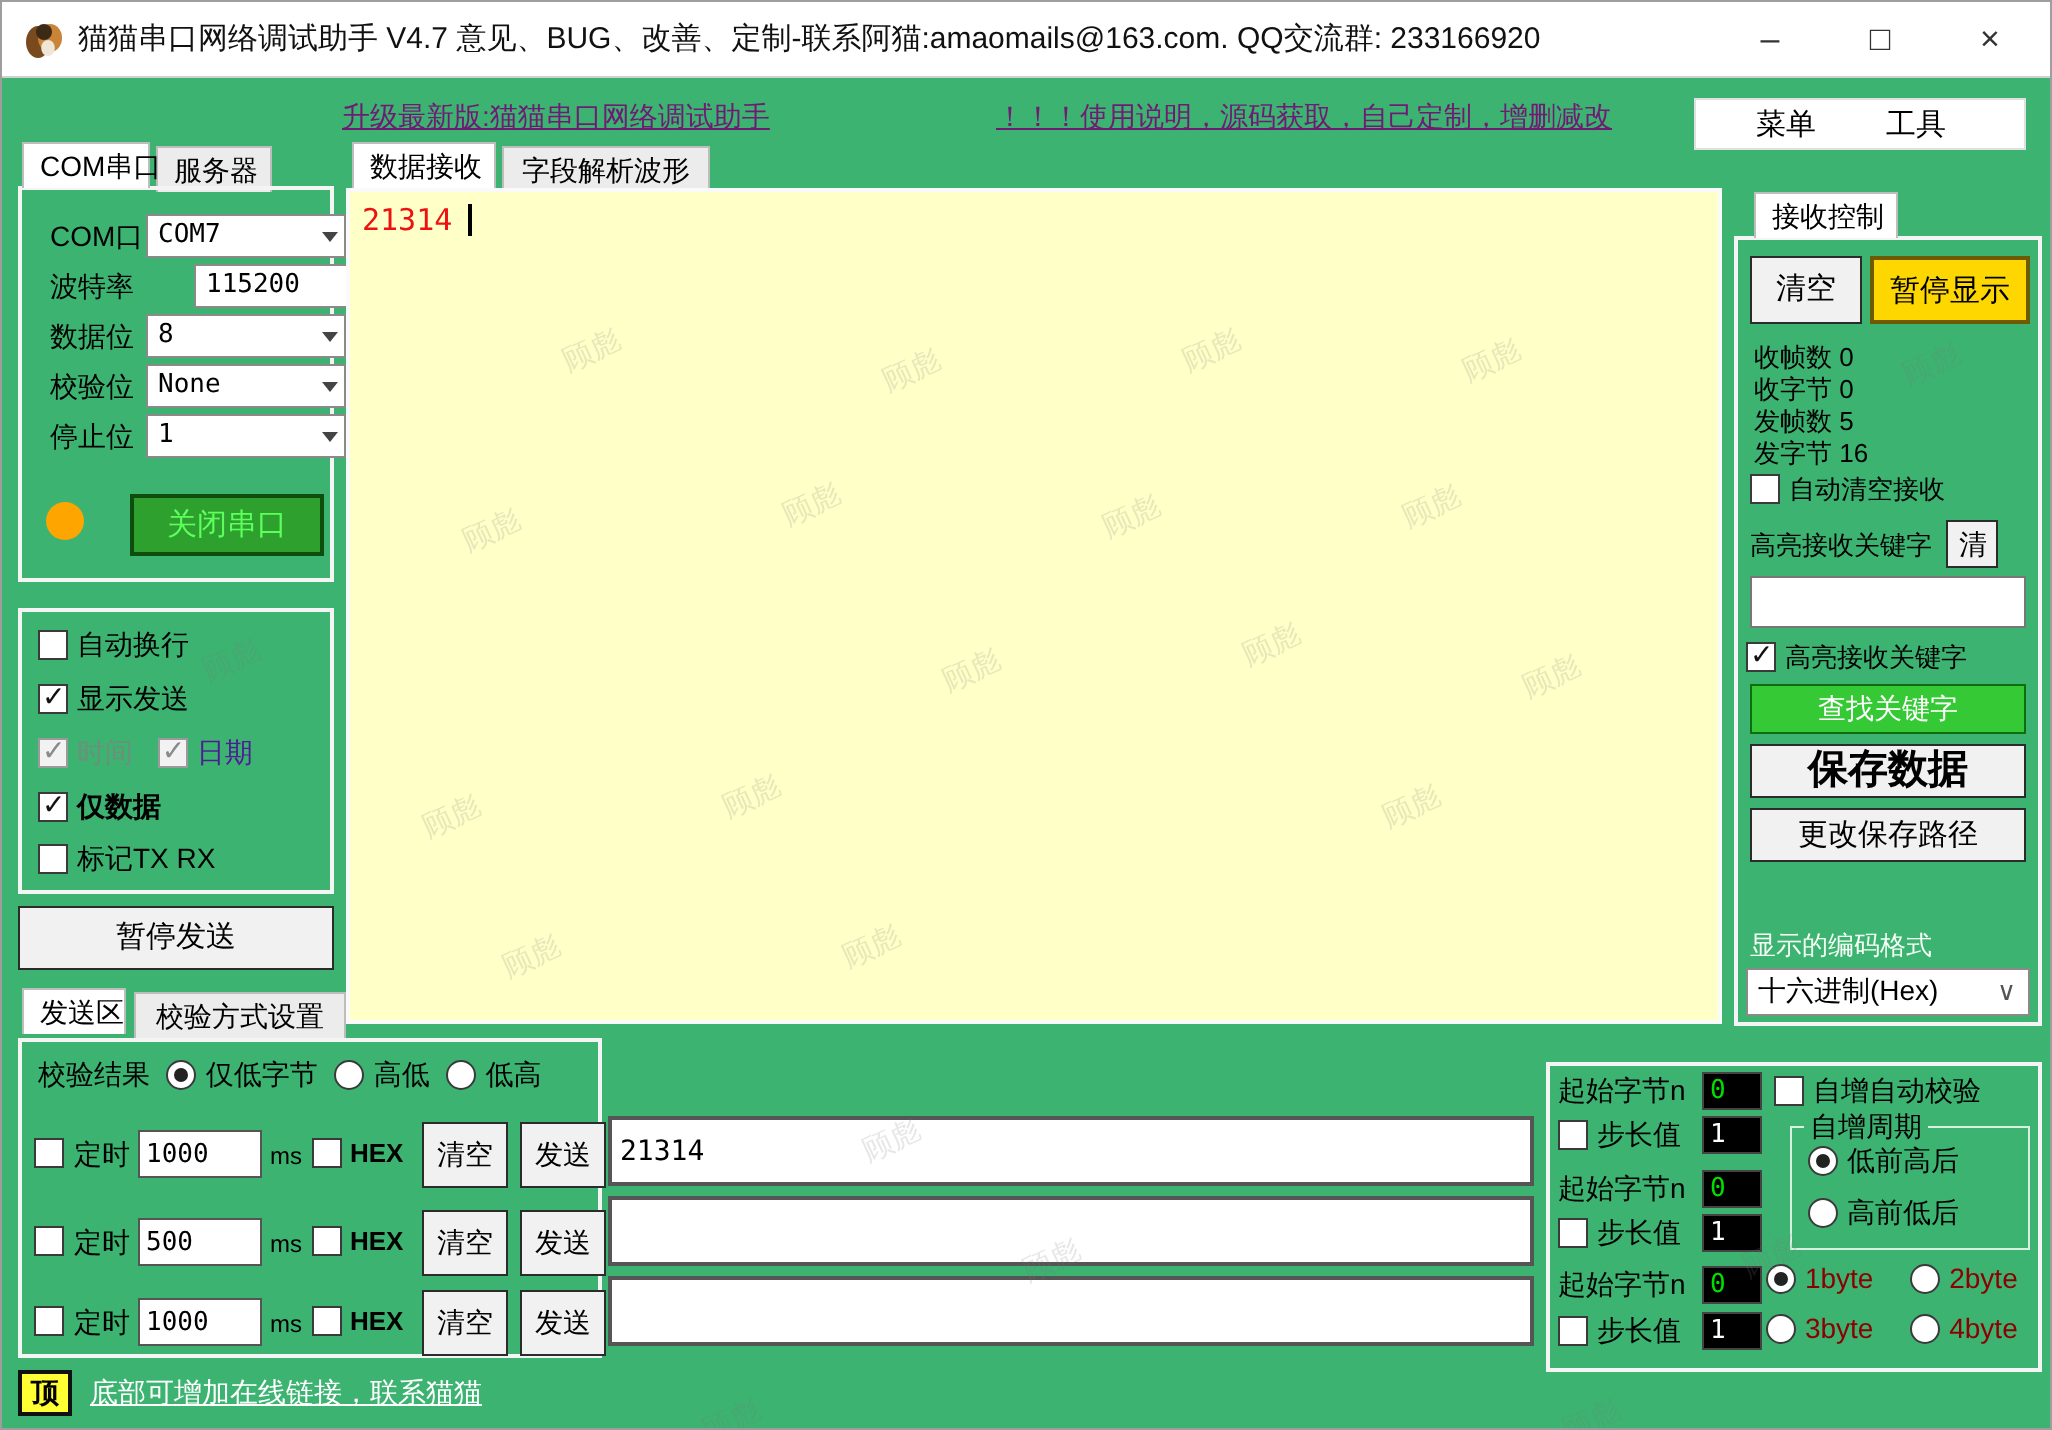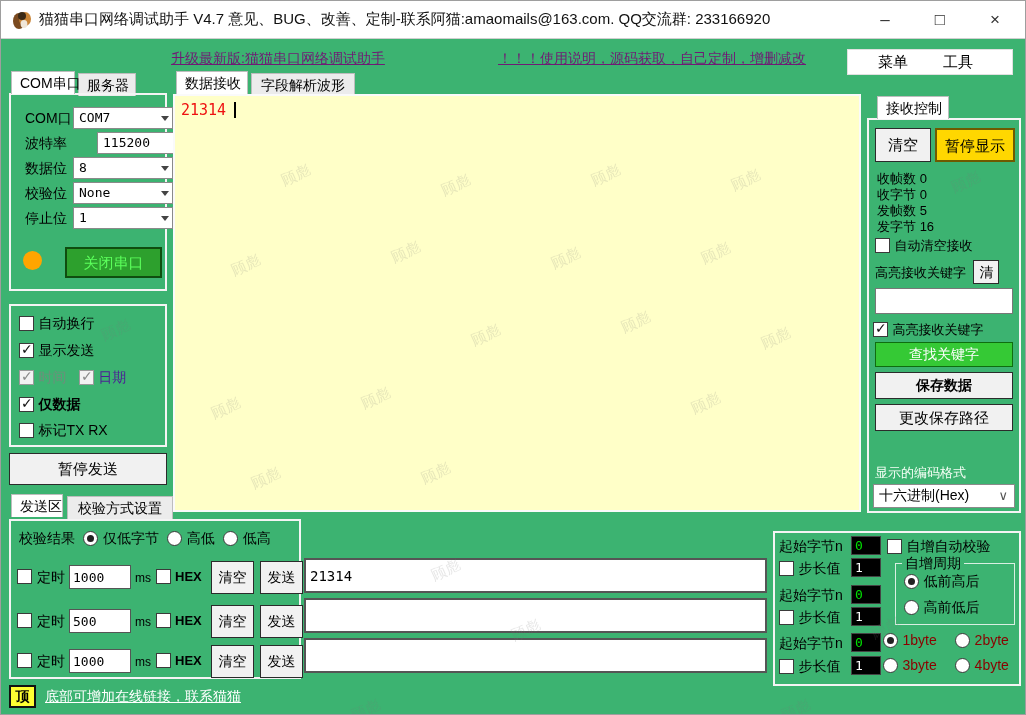--- a/index.html
+++ b/index.html
@@ -179,21 +179,21 @@
     <div style="position:absolute; left:6px; top:140px;">
       <span class="lbl" style="font-size:13px;">高亮接收关键字</span>
       <span class="btn" style="display:inline-block; width:26px; height:24px; line-height:22px; margin-left:3px;">清</span>
     </div>
     <input style="position: absolute; left: 6px; top: 168px; width: 138px; height: 26px; border: 1px solid rgb(119, 119, 119); background: rgb(255, 255, 255);" value="">
     <div style="position:absolute; left:4px; top:200px;">
       <span class="cb on"></span>
       <span class="lbl" style="font-size:13px;">高亮接收关键字</span>
     </div>
     <div id="btn-find">查找关键字</div>
-    <div class="btn" style="position:absolute; left:6px; top:252px; width:138px; height:27px; line-height:25px; font-weight:bold; font-size:14px;">保存数据</div>
+    <div class="btn" style="position:absolute; left:6px; top:252px; width:138px; height:27px; line-height:25px; font-weight:bold; font-size:20px;">保存数据</div>
     <div class="btn" style="position:absolute; left:6px; top:284px; width:138px; height:27px; line-height:25px; font-size:15px;">更改保存路径</div>
     <div style="position:absolute; left:6px; top:344px; font-size:13px; color:#f6fff6;">显示的编码格式</div>
     <div class="combo" style="left:4px; top:364px; width:142px; height:24px;">
       <span class="val" style="font-family:inherit; font-size:14px;">十六进制(Hex)</span>
       <span style="position:absolute; right:6px; top:3px; color:#555;">∨</span>
     </div>
   </div>
 
   <div class="groupbox" style="left:8px; top:518px; width:292px; height:160px;">
     <div style="position:absolute; left:8px; top:8px;">

